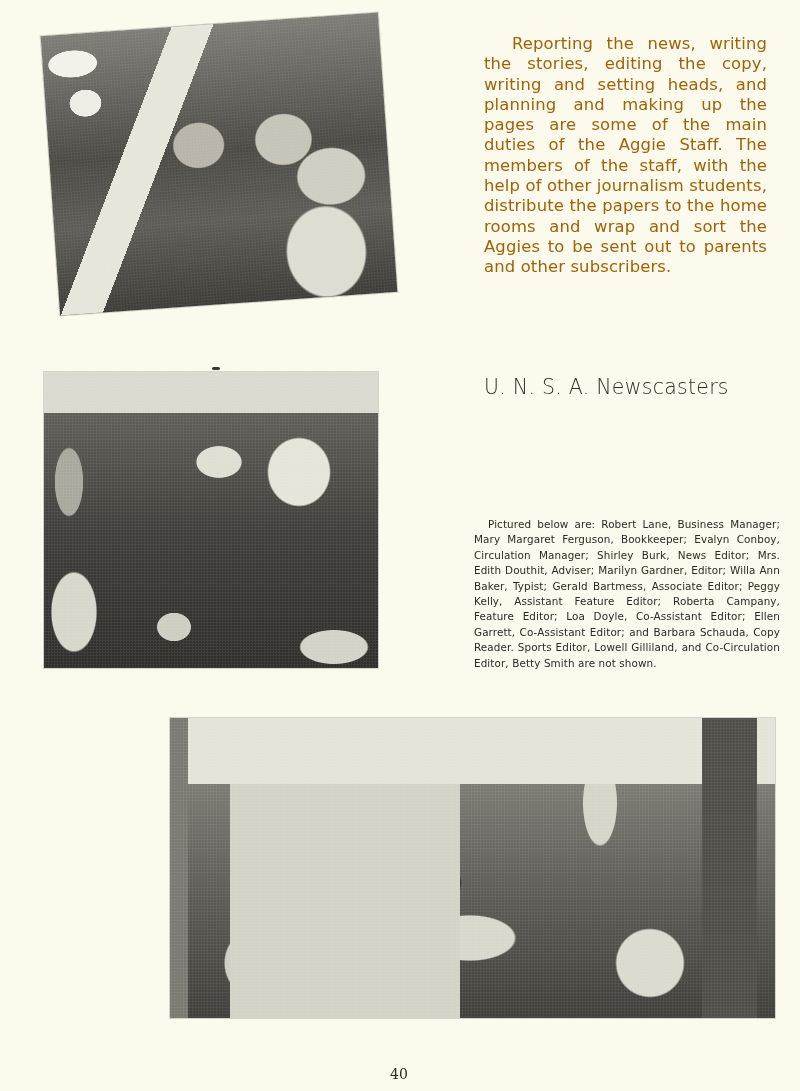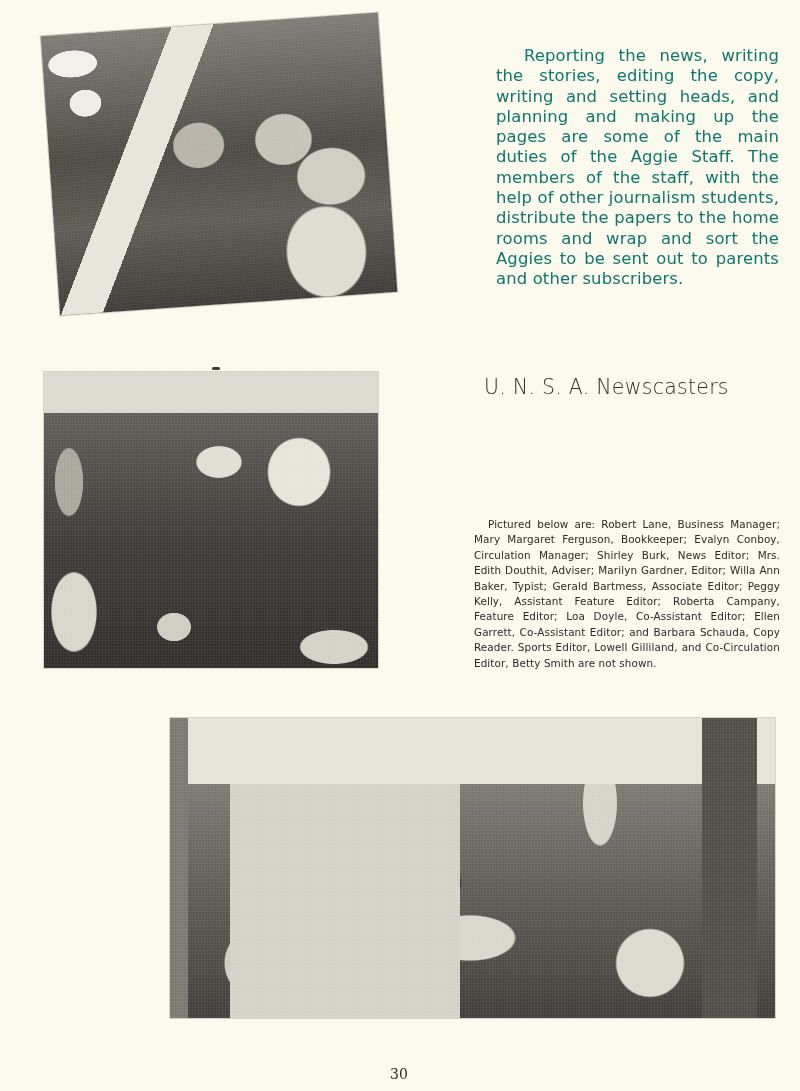--- a/index.html
+++ b/index.html
@@ -64,24 +64,24 @@
         radial-gradient(ellipse 80px 40px at 300px 220px, #d9d6cb 55%, transparent 58%),
         radial-gradient(ellipse 60px 60px at 480px 245px, #dcd9ce 55%, transparent 58%),
         radial-gradient(ellipse 45px 55px at 80px 245px, #cfccc1 55%, transparent 58%),
         linear-gradient(180deg, #8e8b83 0%, #5b5953 60%, #3f3d39 100%);
     }
 
     .intro {
       position: absolute; left: 484px; top: 34px; width: 283px;
       font-family: "DejaVu Sans", sans-serif;
       font-size: 16.4px; line-height: 20.3px;
-      text-align: justify; color: #0f766e;
+      text-align: justify; color: #a16207;
       letter-spacing: 0.15px;
       text-indent: 28px;
-      margin: 12px;
+      margin: 0;
     }
     .section-title {
       position: absolute; left: 484px; top: 374px;
       font-family: "DejaVu Sans", sans-serif;
       font-size: 22px; font-weight: 300; color: #2e2e2a;
       letter-spacing: 0.3px; white-space: nowrap; margin: 0;
       transform: scaleX(0.93); transform-origin: left center;
     }
     .caption {
       position: absolute; left: 470px; top: 513px; width: 306px;
@@ -111,13 +111,13 @@
 <div class="speck"></div>
 
 <div class="photo" id="photo2" title="Staff members sorting and wrapping papers around a table"></div>
 
 <h2 class="section-title">U. N. S. A.  Newscasters</h2>
 
 <p class="caption">Pictured below are: Robert Lane, Business Manager; Mary Margaret Ferguson, Bookkeeper; Evalyn Conboy, Circulation Manager; Shirley Burk, News Editor; Mrs. Edith Douthit, Adviser; Marilyn Gardner, Editor; Willa Ann Baker, Typist; Gerald Bartmess, Associate Editor; Peggy Kelly, Assistant Feature Editor; Roberta Campany, Feature Editor; Loa Doyle, Co-Assistant Editor; Ellen Garrett, Co-Assistant Editor; and Barbara Schauda, Copy Reader. Sports Editor, Lowell Gilliland, and Co-Circulation Editor, Betty Smith are not shown.</p>
 
 <div class="photo" id="photo3" title="U. N. S. A. Newscasters staff group seated around a table"></div>
 
-<div class="page-number">30</div>
+<div class="page-number">40</div>
 
 </body></html>

